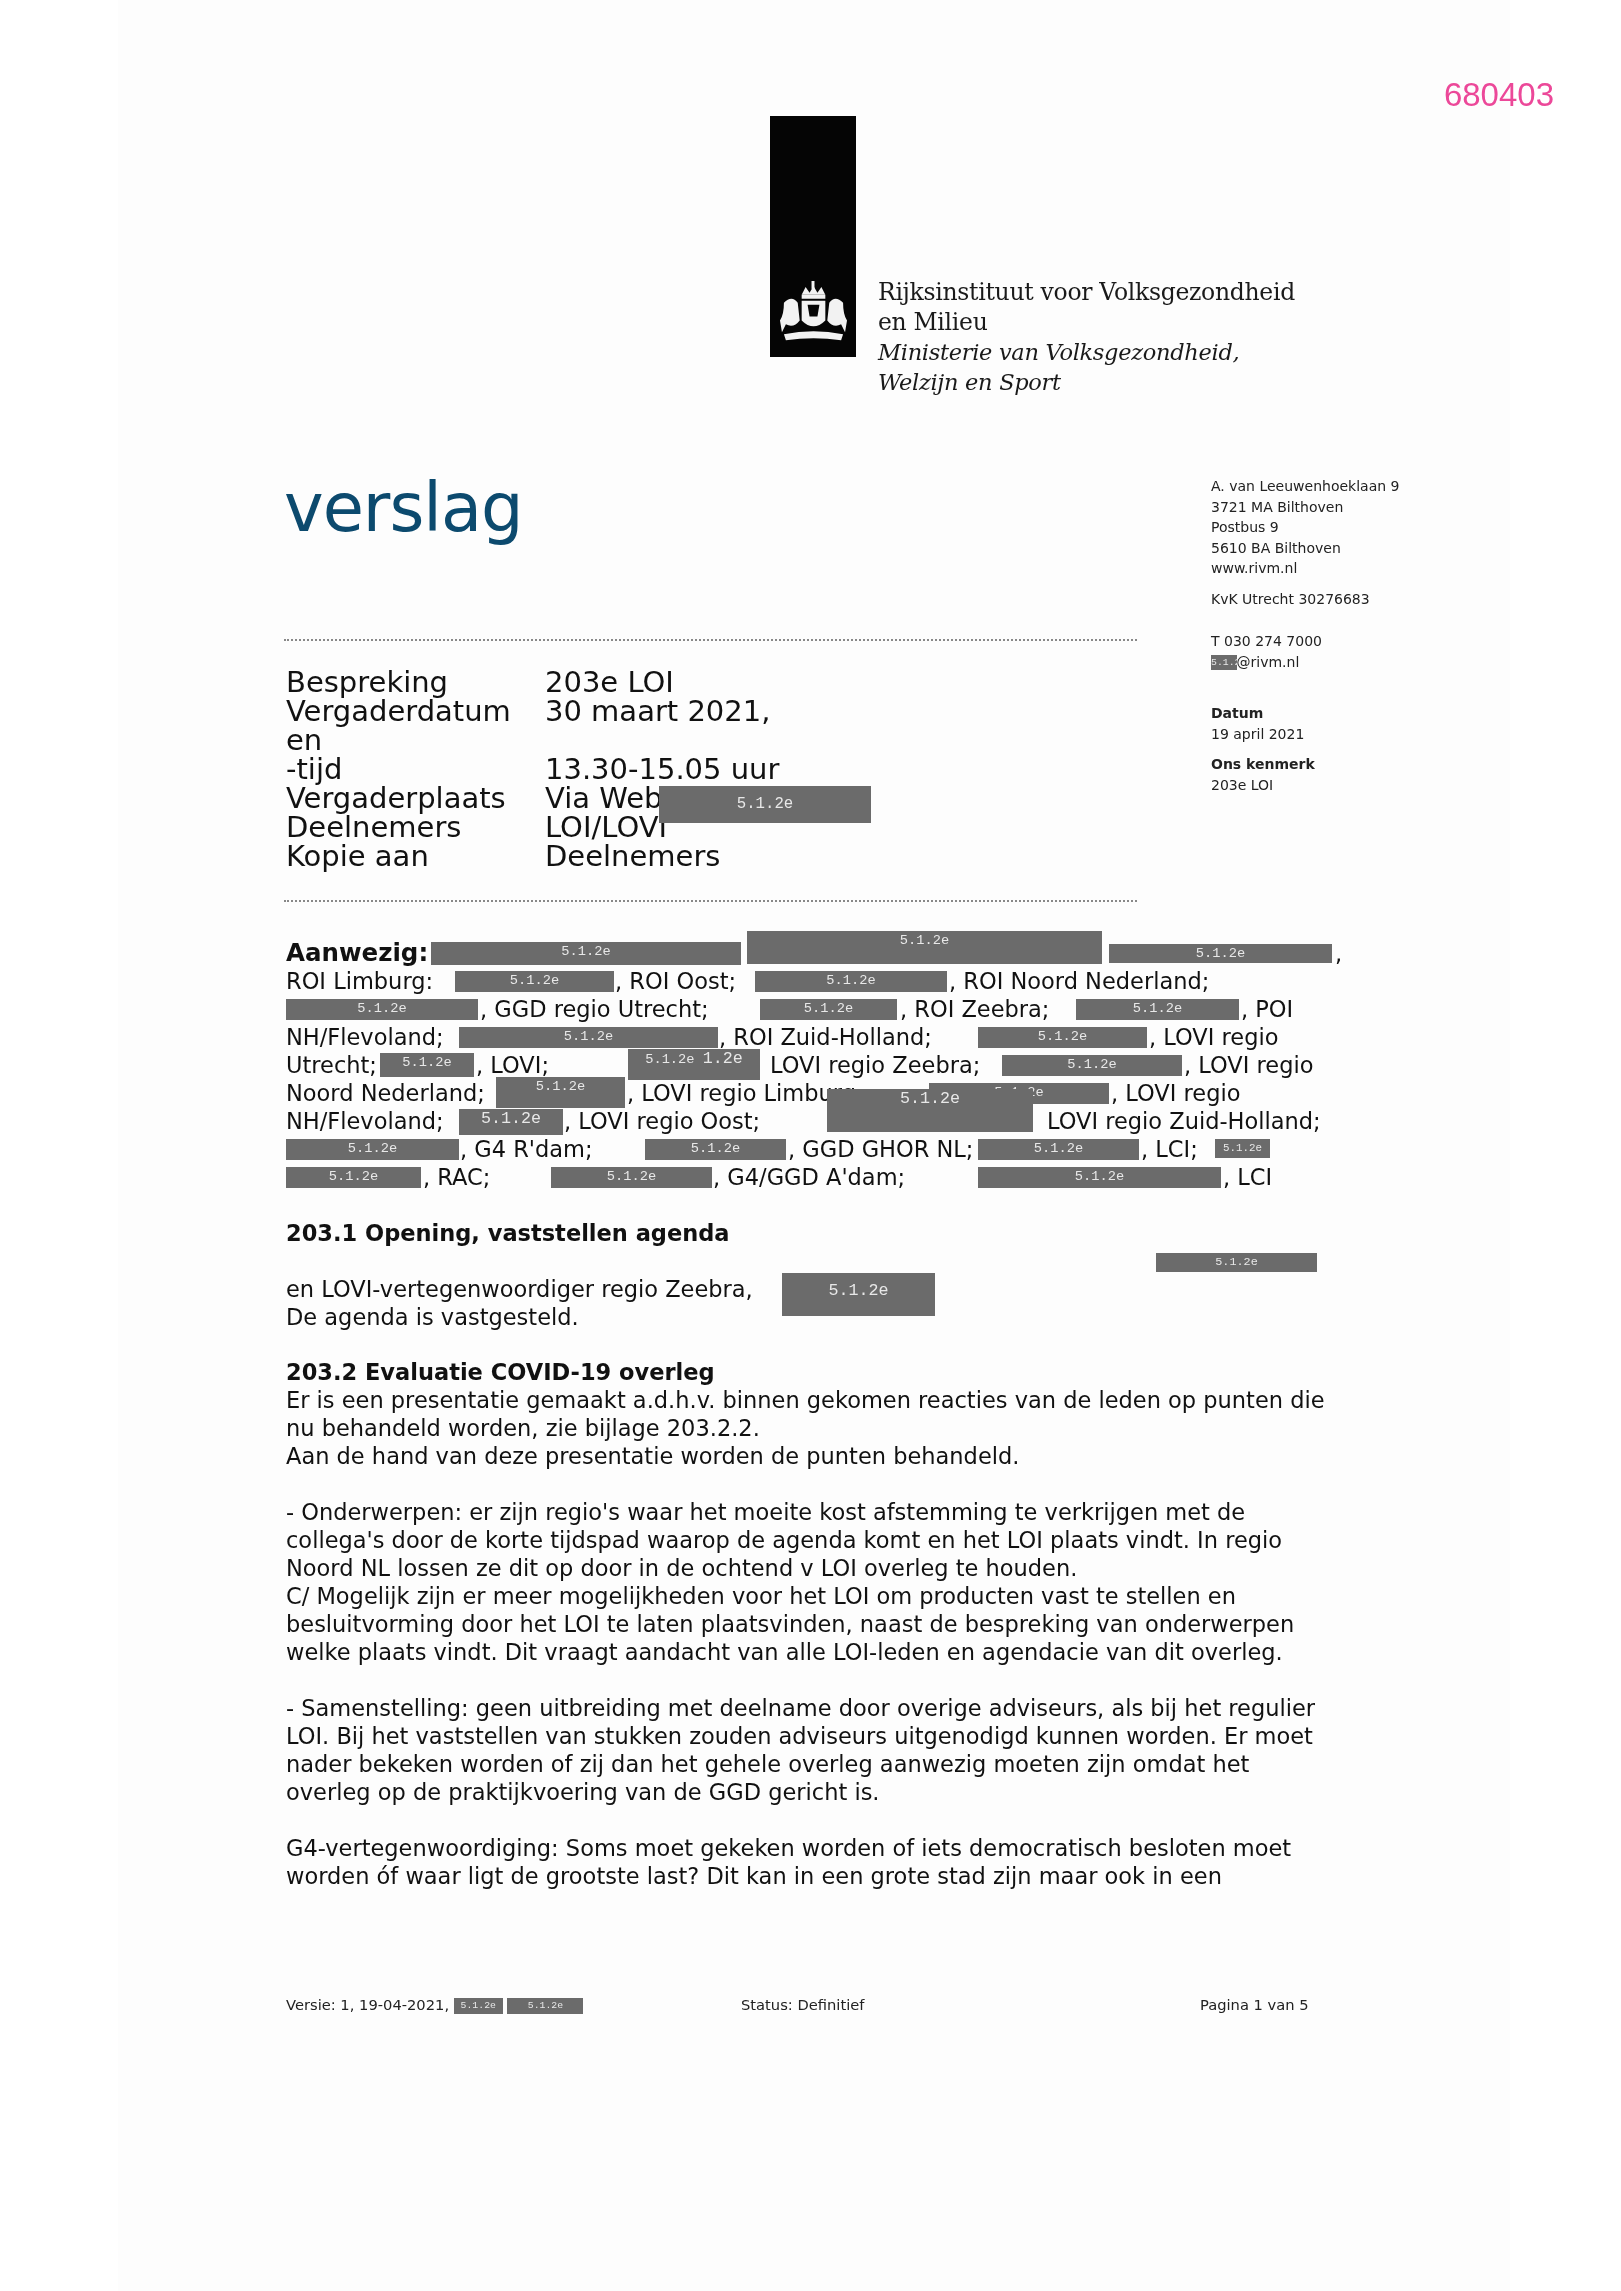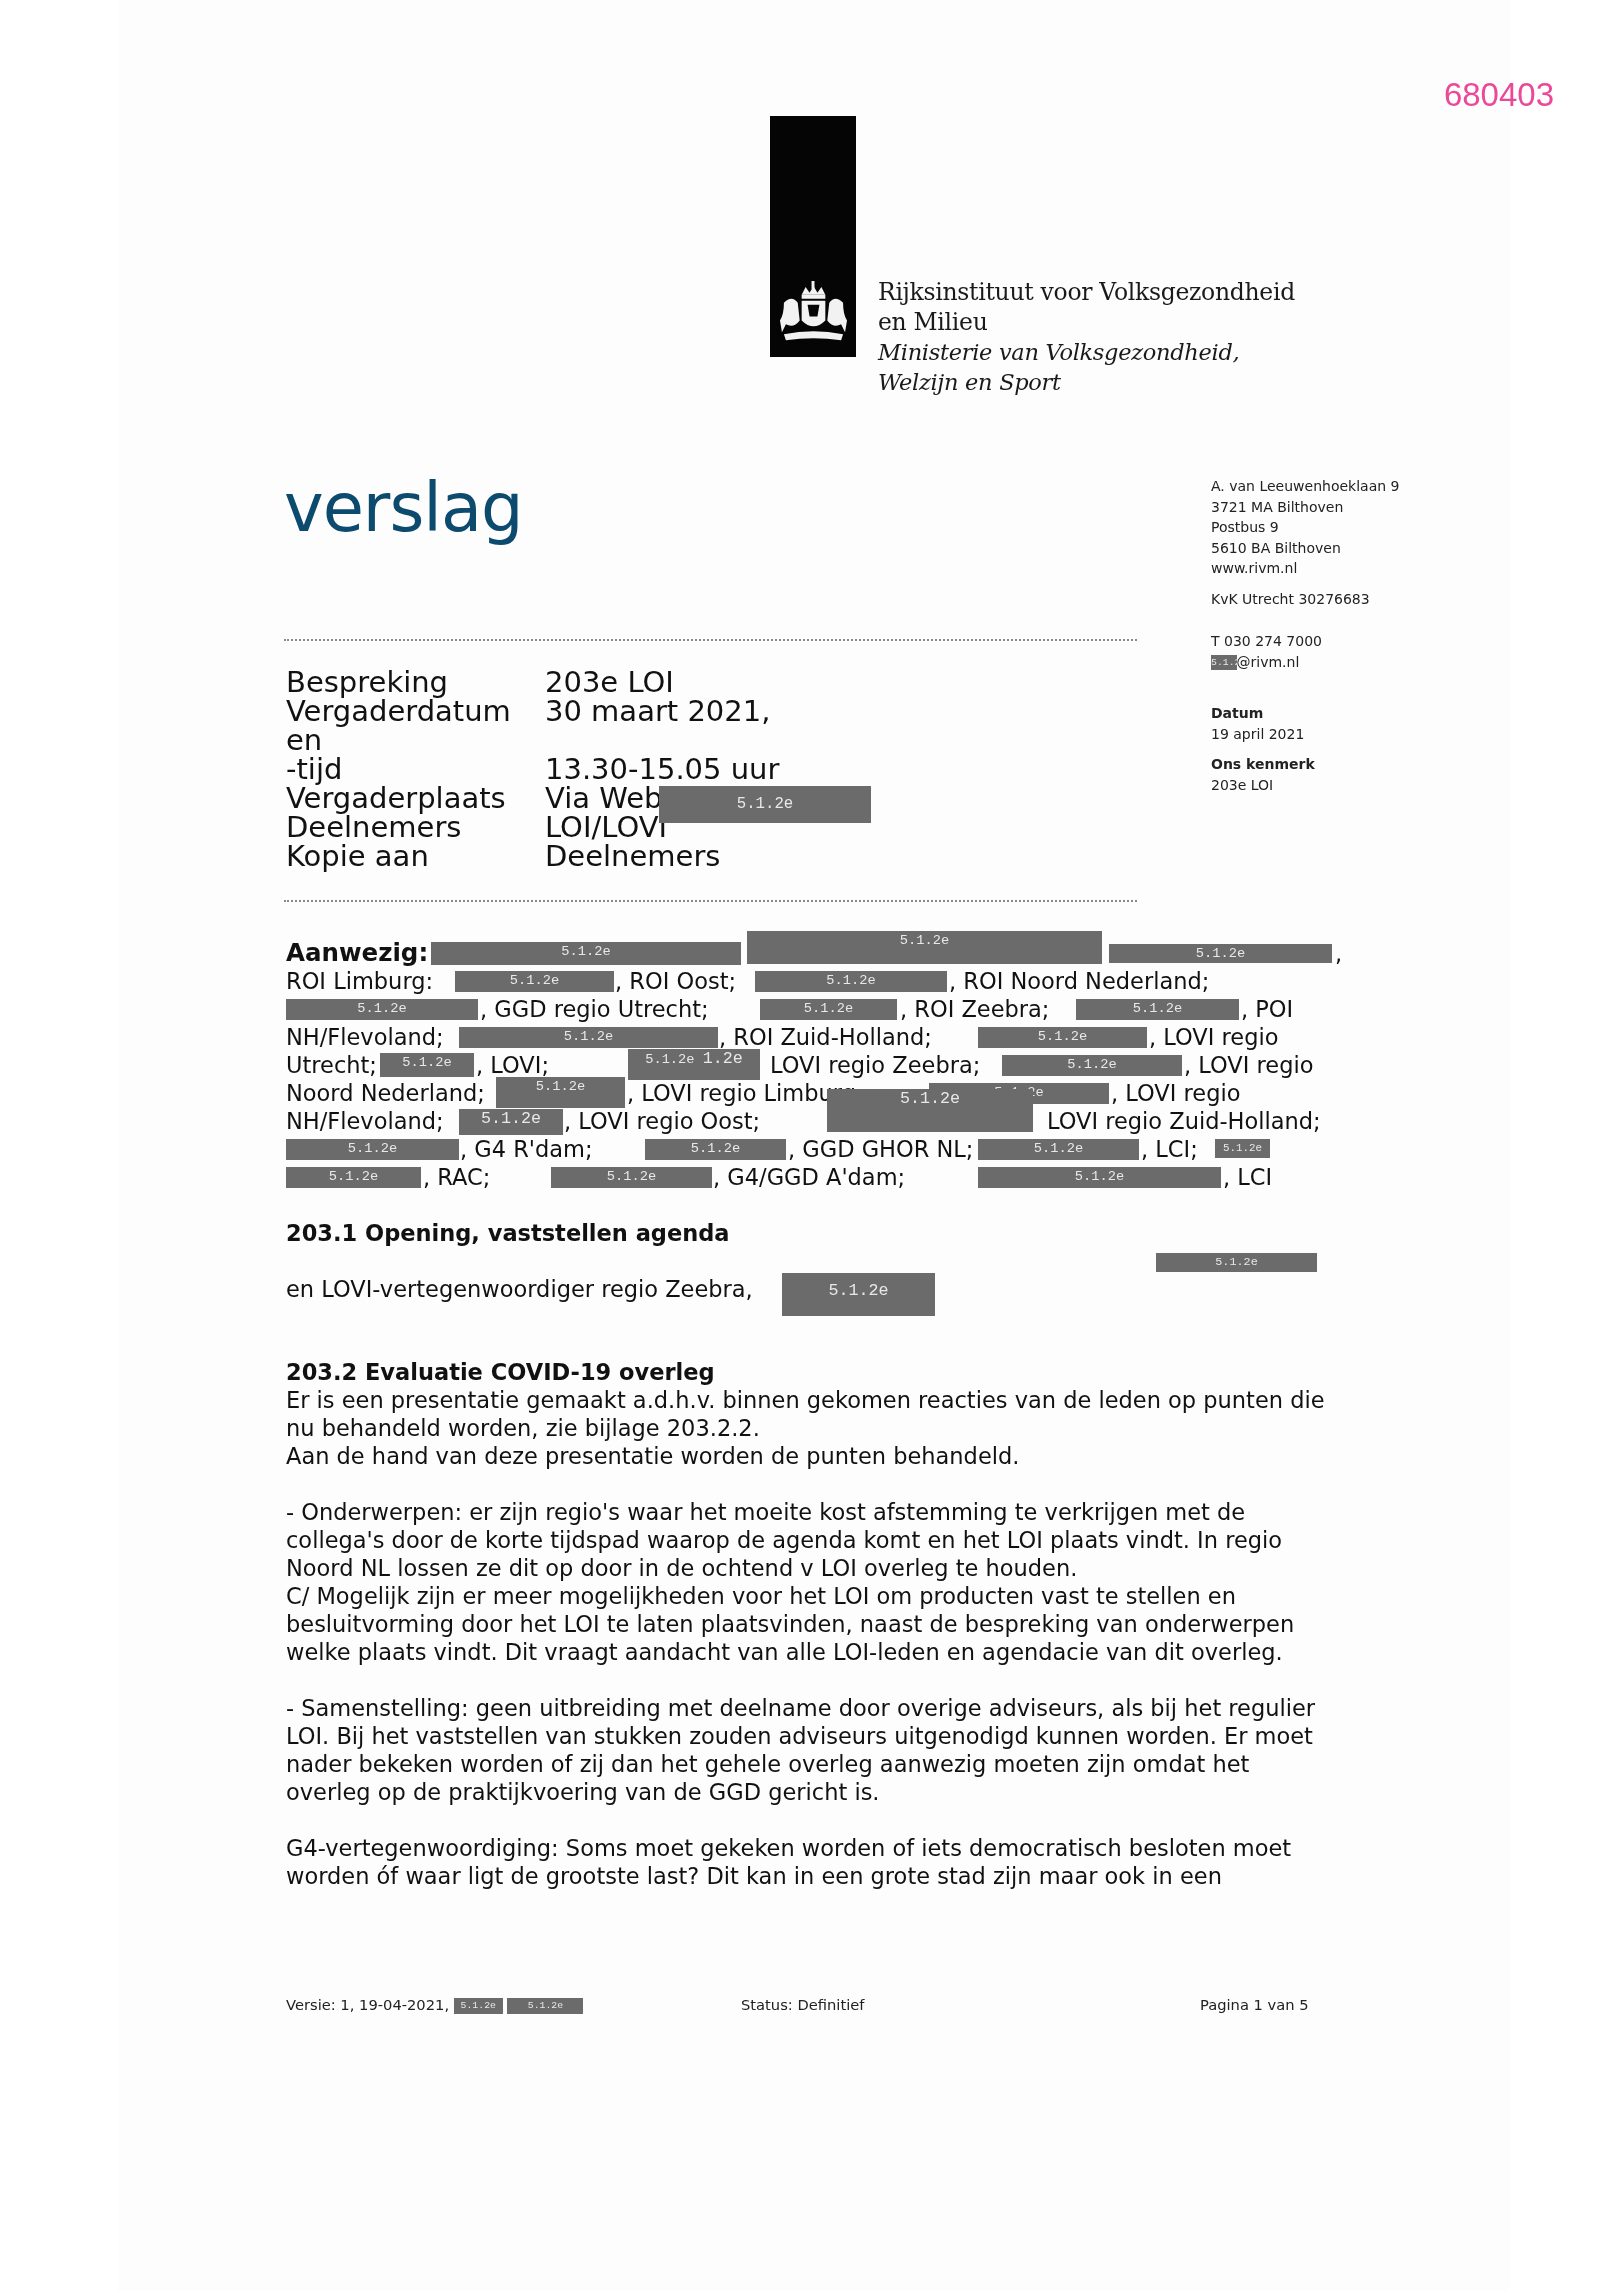--- a/index.html
+++ b/index.html
@@ -180,20 +180,21 @@
 
 <div class="body" style="top:1219px">
   <div class="h">203.1 Opening, vaststellen agenda</div>
   <div style="position:relative;height:28px">
     <span class="redact ab" style="left:870px;top:5.9px;width:161px;height:19.6px;font-size:11.8px">5.1.2e</span>
   </div>
   <div style="position:relative;height:28px">
     <span>en LOVI-vertegenwoordiger regio Zeebra,</span>
     <span class="redact ab" style="left:496px;top:-2px;width:153px;height:43px;line-height:35px;font-size:16.7px">5.1.2e</span>
   </div>
+  <div>De agenda is vastgesteld.</div>
 </div>
 
 <div class="body" style="top:1358px">
   <div class="h">203.2 Evaluatie COVID-19 overleg</div>
   <p style="width:1054px">Er is een presentatie gemaakt a.d.h.v. binnen gekomen reacties van de leden op punten die nu behandeld worden, zie bijlage 203.2.2.</p>
   <p>Aan de hand van deze presentatie worden de punten behandeld.</p>
   <p style="margin-top:28px;width:1039px">- Onderwerpen: er zijn regio's waar het moeite kost afstemming te verkrijgen met de collega's door de korte tijdspad waarop de agenda komt en het LOI plaats vindt. In regio Noord NL lossen ze dit op door in de ochtend v LOI overleg te houden.</p>
   <p style="width:1068px">C/ Mogelijk zijn er meer mogelijkheden voor het LOI om producten vast te stellen en besluitvorming door het LOI te laten plaatsvinden, naast de bespreking van onderwerpen welke plaats vindt. Dit vraagt aandacht van alle LOI-leden en agendacie van dit overleg.</p>
   <p style="margin-top:28px;width:1039px">- Samenstelling: geen uitbreiding met deelname door overige adviseurs, als bij het regulier LOI. Bij het vaststellen van stukken zouden adviseurs uitgenodigd kunnen worden. Er moet nader bekeken worden of zij dan het gehele overleg aanwezig moeten zijn omdat het overleg op de praktijkvoering van de GGD gericht is.</p>
   <p style="margin-top:28px;width:1063px">G4-vertegenwoordiging:  Soms moet gekeken worden of iets democratisch besloten moet worden óf waar ligt de grootste last? Dit kan in een grote stad zijn maar ook in een</p>

